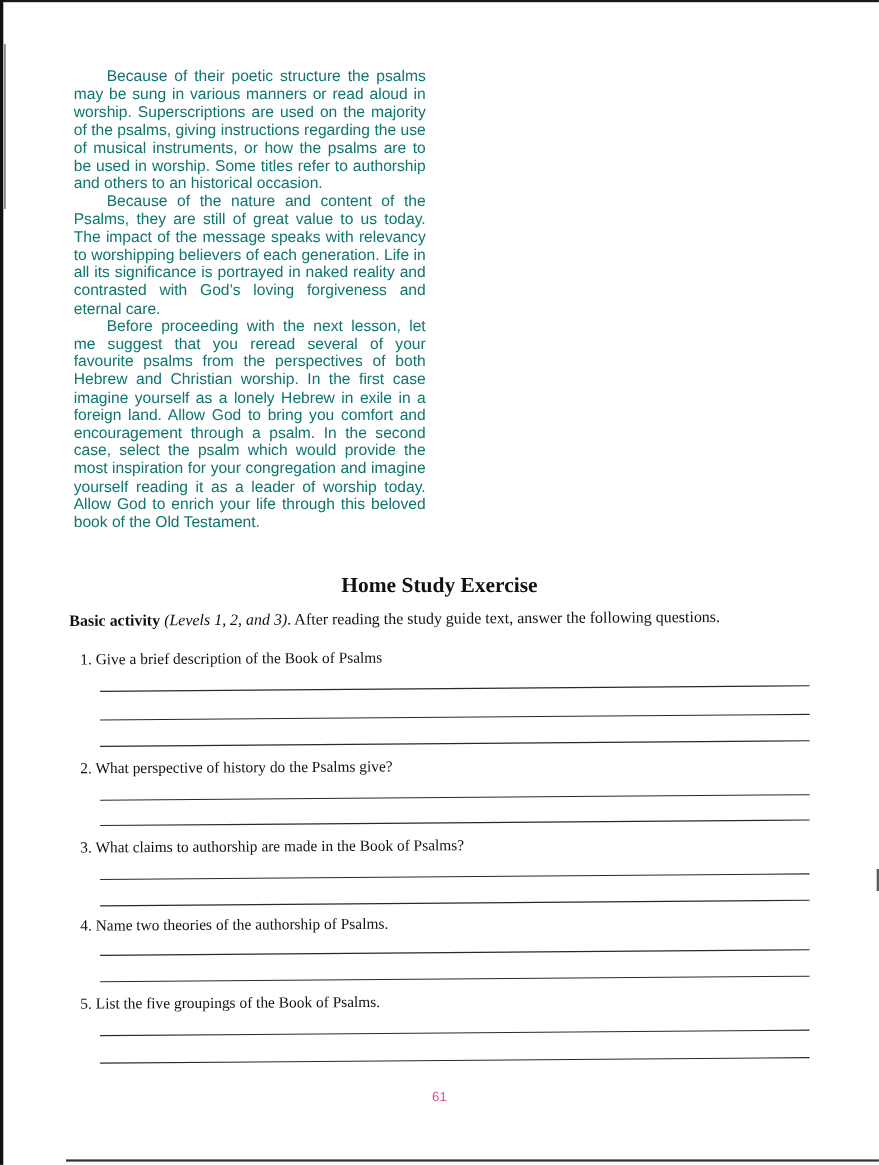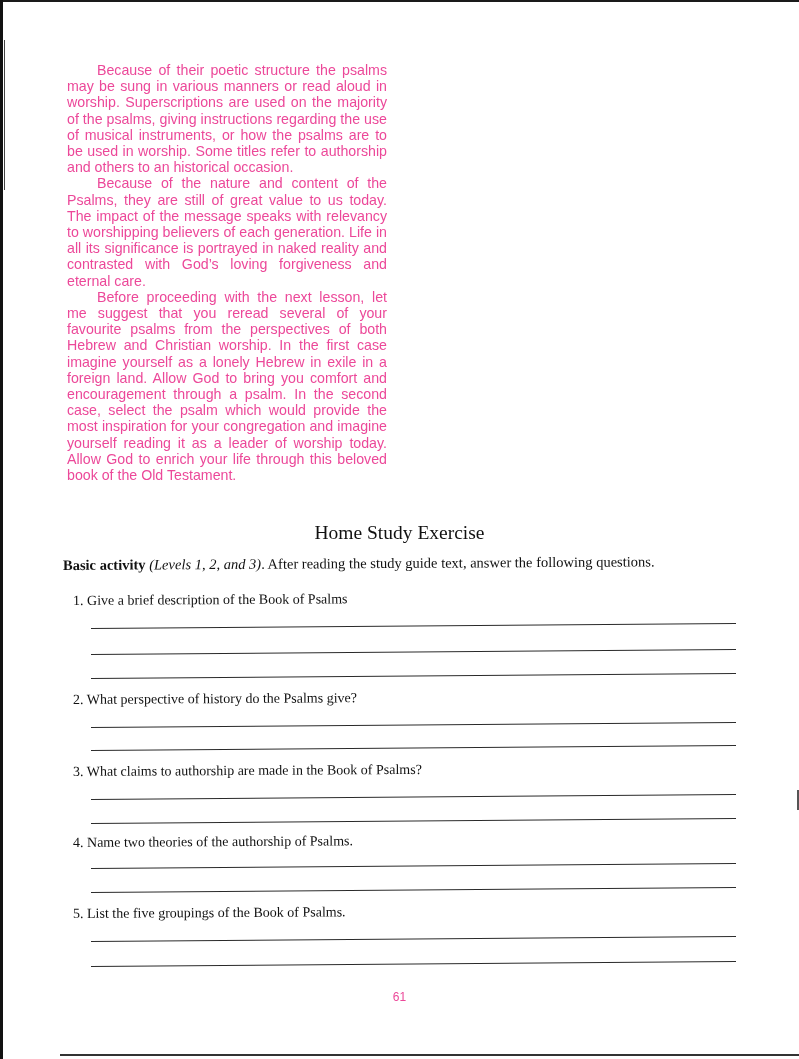--- a/index.html
+++ b/index.html
@@ -9,27 +9,27 @@
     }
     .scan-top { position: absolute; left: 0; top: 0; width: 799px; height: 2px; background: #1a1a1a; }
     .scan-left { position: absolute; left: 0; top: 0; width: 3px; height: 1059px; background: #111; }
     .scan-left-mark { position: absolute; left: 4px; top: 40px; width: 1px; height: 150px; background: #444; }
     .scan-bottom { position: absolute; left: 60px; top: 1054px; width: 739px; height: 2px; background: #333; }
     .scan-right-mark { position: absolute; left: 797px; top: 790px; width: 2px; height: 20px; background: #555; }
 
     .body-text {
       position: absolute; left: 67px; top: 62px; width: 320px;
       font-family: "Liberation Sans", sans-serif; font-size: 14.2px; line-height: 16.2px;
-      text-align: justify; color: #ec4899;
+      text-align: justify; color: #0f766e;
     }
     .body-text p { margin: 0; text-indent: 30px; }
 
     .exercise-title {
       position: absolute; left: 0; top: 522px; width: 799px; text-align: center;
-      font-family: "Liberation Serif", serif; font-weight: normal; font-size: 19.5px; color: #111;
+      font-family: "Liberation Serif", serif; font-weight: bold; font-size: 19.5px; color: #111;
     }
     .instructions {
       position: absolute; left: 63px; top: 557px; width: 700px;
       font-family: "Liberation Serif", serif; font-size: 14.5px; color: #111;
       transform: rotate(-0.35deg); transform-origin: left center;
     }
     .instructions .lead { font-weight: bold; }
     .instructions .levels { font-style: italic; text-align: center; }
 
     .question {

